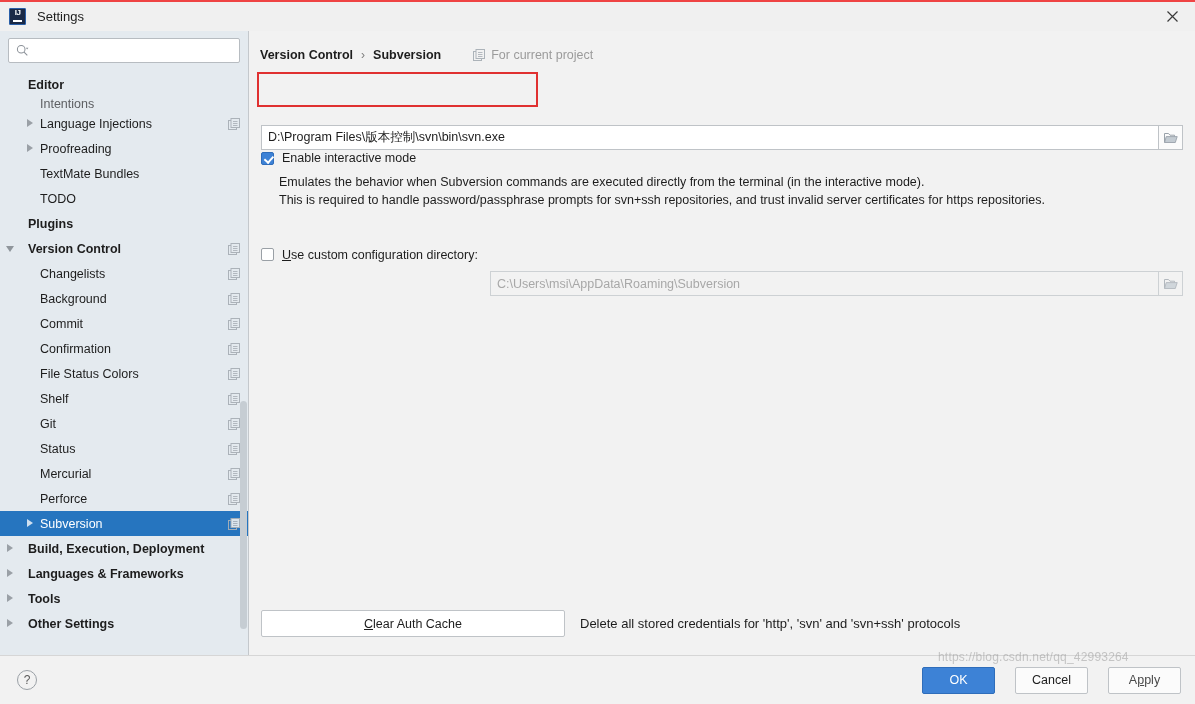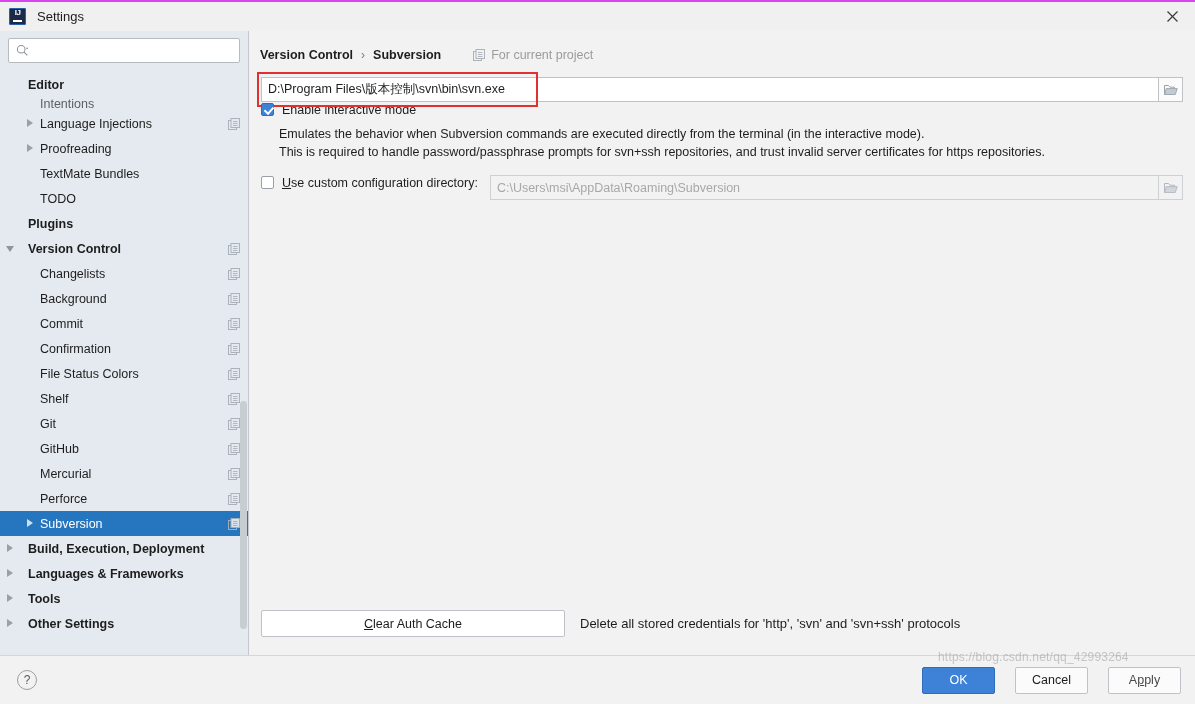--- a/index.html
+++ b/index.html
@@ -16,21 +16,21 @@
     overflow: hidden;
     position: relative;
     -webkit-font-smoothing: antialiased;
   }
   .dialog {
     position: absolute;
     inset: 0;
     background: #f2f2f2;
     display: flex;
     flex-direction: column;
-    border-top: 2px solid #d946ef;
+    border-top: 2px solid #ef4444;
     box-sizing: border-box;
   }
 
   
   .titlebar {
     height: 29px;
     min-height: 29px;
     background: #f0f0f0;
     display: flex;
     align-items: center;
@@ -224,20 +224,21 @@
   .field-row {
     display: flex;
     align-items: center;
     margin: 14px 12px 0 12px;
     position: relative;
   }
   .path-input-wrap {
     flex: 1;
     display: flex;
     height: 15px;
+    margin-top: 48px;
   }
   .text-field {
     flex: 1;
     height: 25px;
     background: #ffffff;
     border: 1px solid #bfc3c7;
     border-right: 0;
     box-sizing: border-box;
     display: flex;
     align-items: center;
@@ -270,21 +271,21 @@
     top: -5px;
     width: 281px;
     height: 35px;
     border: 2px solid #e03131;
     box-sizing: border-box;
     pointer-events: none;
   }
 
   .check-row {
     display: flex;
-    align-items: flex-start;
+    align-items: flex-end;
     margin: 11px 0 0 12px;
   }
   .cbx {
     width: 13px; height: 13px;
     border: 1px solid #9aa0a6;
     background: #ffffff;
     box-sizing: border-box;
     border-radius: 2px;
     flex: 0 0 auto;
     position: relative;
@@ -566,21 +567,21 @@
             <span class="scope-icon">
               <svg width="12" height="12" viewBox="0 0 12 12">
                 <rect x="0.5" y="2.5" width="8" height="9" stroke="#a9b0b7" stroke-width="1" fill="none"></rect>
                 <rect x="3" y="0.5" width="8.5" height="9" stroke="#a9b0b7" stroke-width="1" fill="#e4eaef"></rect>
                 <path d="M5 3.5 H9.5 M5 5.5 H9.5 M5 7.5 H9.5" stroke="#a9b0b7" stroke-width="0.9"></path>
               </svg>
             </span>
           </div>
           <div class="tree-row lvl1">
             <span class="arrow none"></span>
-            <span class="tree-label">GitHub</span>
+            <span class="tree-label">Status</span>
             <span class="scope-icon">
               <svg width="12" height="12" viewBox="0 0 12 12">
                 <rect x="0.5" y="2.5" width="8" height="9" stroke="#a9b0b7" stroke-width="1" fill="none"></rect>
                 <rect x="3" y="0.5" width="8.5" height="9" stroke="#a9b0b7" stroke-width="1" fill="#e4eaef"></rect>
                 <path d="M5 3.5 H9.5 M5 5.5 H9.5 M5 7.5 H9.5" stroke="#a9b0b7" stroke-width="0.9"></path>
               </svg>
             </span>
           </div>
           <div class="tree-row lvl1">
             <span class="arrow none"></span>

